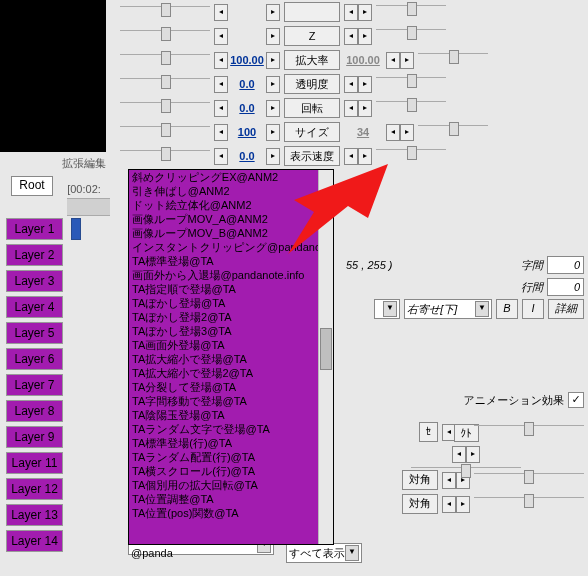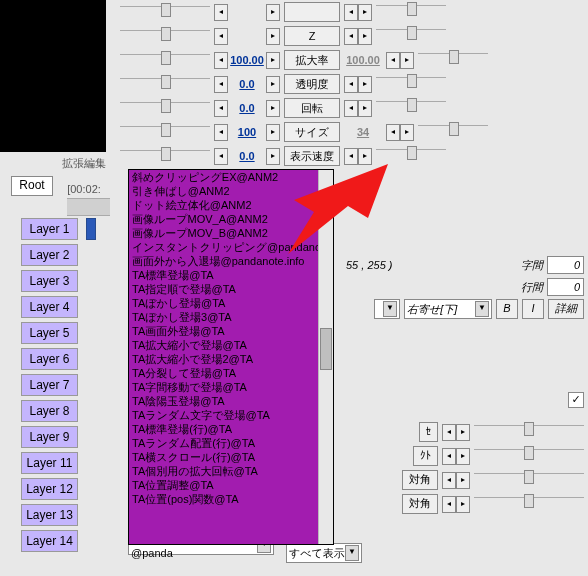--- a/index.html
+++ b/index.html
@@ -67,22 +67,22 @@
   width: 140px;
 }
 .layer-row {
   display: flex;
   height: 26px;
   align-items: center;
 }
 .layer-label {
   width: 55px;
   height: 20px;
-  margin-left: 21px;
-  background: #c4b5fd;
+  margin-left: 6px;
+  background: #a21caf;
   border: 1px solid #999;
   font-size: 12px;
   line-height: 20px;
   text-align: center;
 }
 .clip {
   margin-left: 8px;
   width: 8px;
   height: 20px;
   background: #2a59b8;
@@ -532,33 +532,34 @@
           <span>右寄せ[下]</span>
           <span class="arrow">▼</span>
         </div>
     <div class="mini-btn">B</div>
     <div class="mini-btn">I</div>
     <div class="mini-btn" style="width:34px">詳細</div>
   </div>
 </div>
 
 <div style="position:absolute; left:348px; top:392px; right:4px; display:flex; align-items:center; justify-content:flex-end; gap:4px;">
+  <span class="group-label">アニメーション効果</span>
   <div class="check">✓</div>
 </div>
 
 <div class="bottom-effect-rows" id="eff-rows">
       <div class="param-row" style="justify-content: flex-end;">
         <div class="wide-btn">ｾ</div>
         <div class="spin2">
           <div class="btn">◂</div>
           <div class="btn">▸</div>
         </div>
         <div class="eff-slider"></div>
       </div>
-      <div class="param-row" style="justify-content: flex-end;">
+      <div class="param-row" style="justify-content: flex-end; flex-direction: column;">
         <div class="wide-btn">ｸﾄ</div>
         <div class="spin2">
           <div class="btn">◂</div>
           <div class="btn">▸</div>
         </div>
         <div class="eff-slider"></div>
       </div>
       <div class="param-row" style="justify-content: flex-end;">
         <div class="wide-btn">対角</div>
         <div class="spin2">
@@ -577,24 +578,25 @@
       </div>
     </div>
 
 <div class="dropdown-list" id="dropdown-list">
   <div class="item">斜めクリッピングEX@ANM2</div>
       <div class="item">引き伸ばし@ANM2</div>
       <div class="item">ドット絵立体化@ANM2</div>
       <div class="item">画像ループMOV_A@ANM2</div>
       <div class="item">画像ループMOV_B@ANM2</div>
       <div class="item">インスタントクリッピング@pandanot</div>
+      <div class="item">TA標準登場@TA</div>
       <div class="item">画面外から入退場@pandanote.info</div>
-      <div class="item">TA標準登場@TA</div>
       <div class="item">TA指定順で登場@TA</div>
       <div class="item">TAぼかし登場@TA</div>
+      <div class="item">TAぼかし登場2@TA</div>
       <div class="item">TAぼかし登場3@TA</div>
       <div class="item">TA画面外登場@TA</div>
       <div class="item">TA拡大縮小で登場@TA</div>
       <div class="item">TA拡大縮小で登場2@TA</div>
       <div class="item">TA分裂して登場@TA</div>
       <div class="item">TA字間移動で登場@TA</div>
       <div class="item">TA陰陽玉登場@TA</div>
       <div class="item">TAランダム文字で登場@TA</div>
       <div class="item">TA標準登場(行)@TA</div>
       <div class="item">TAランダム配置(行)@TA</div>

